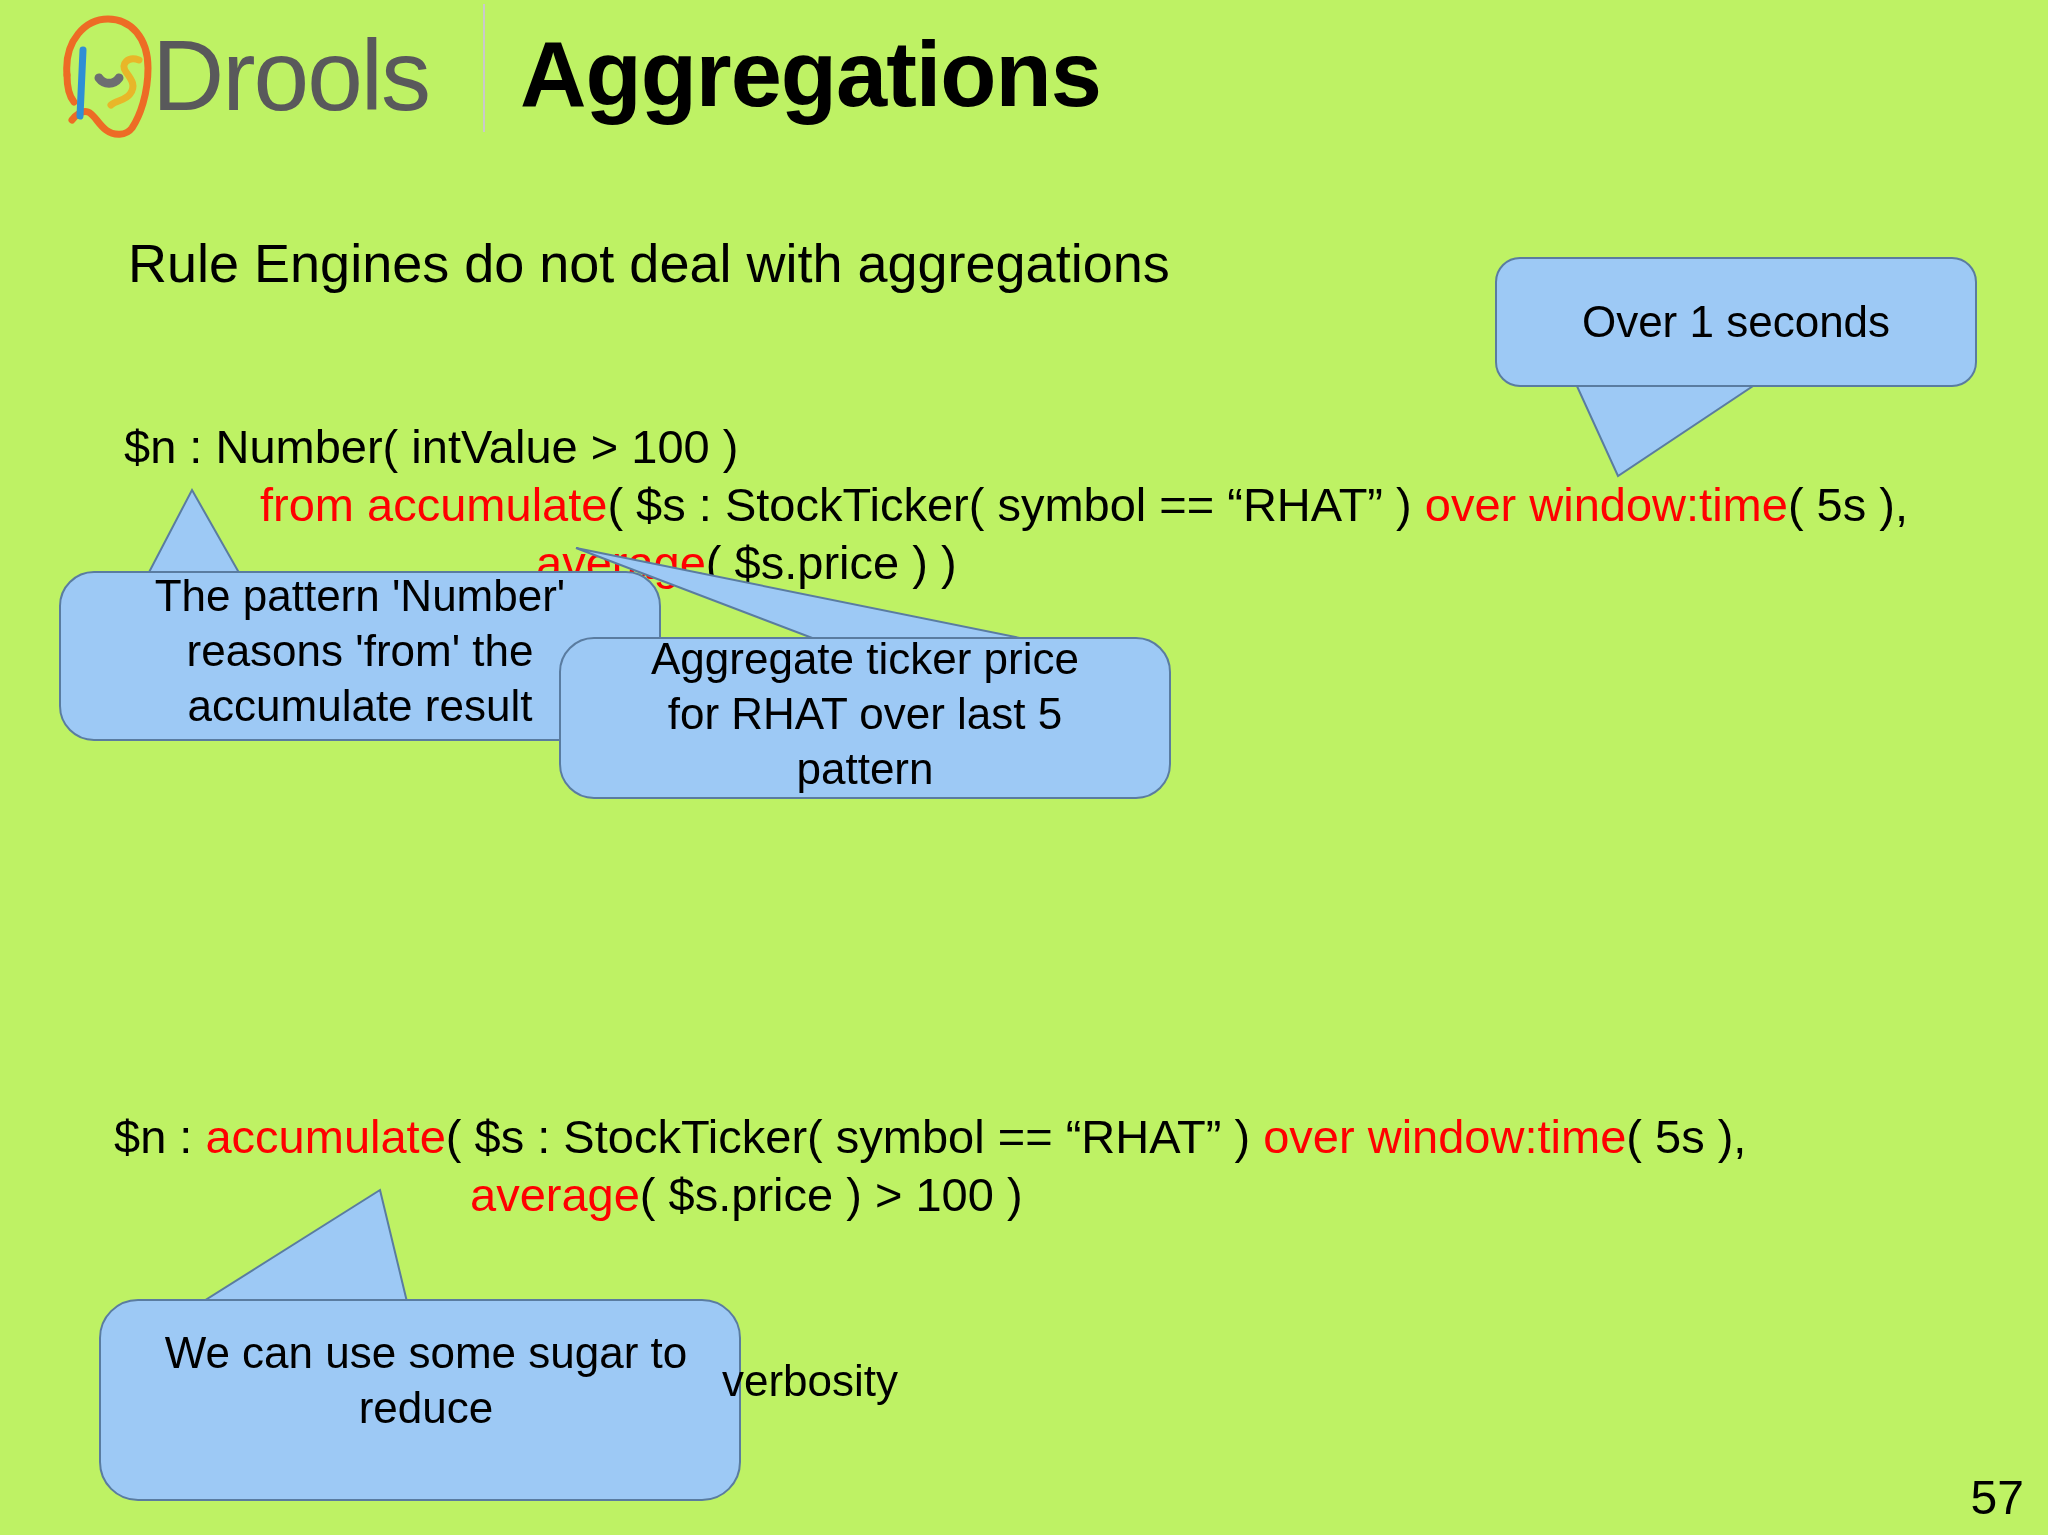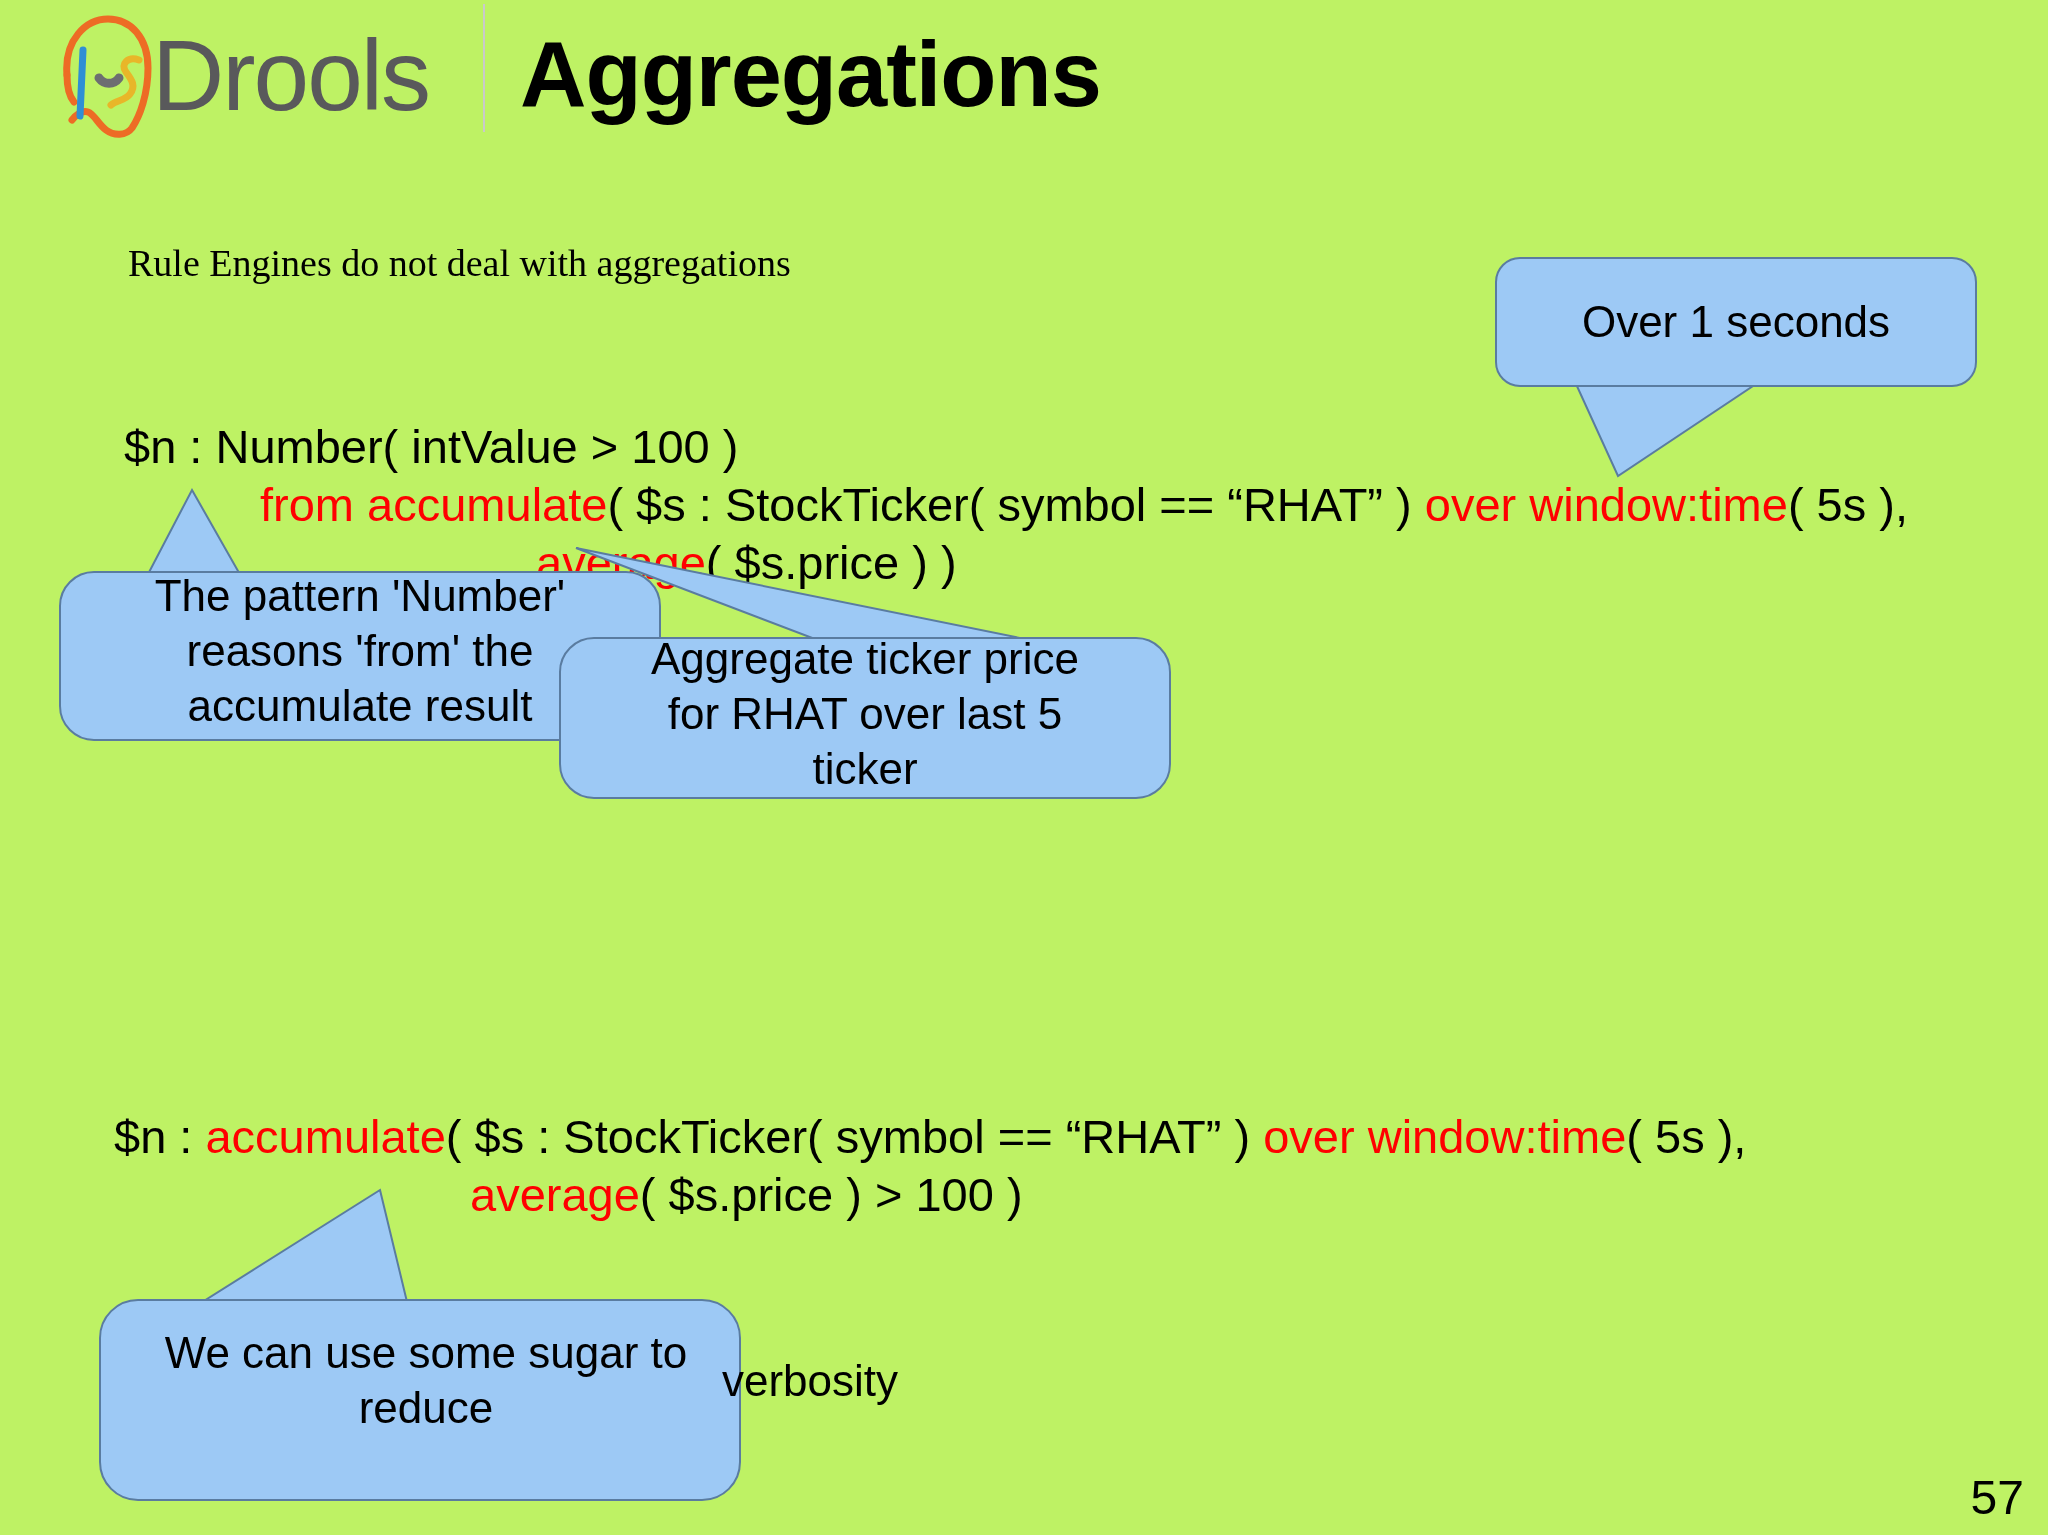--- a/index.html
+++ b/index.html
@@ -62,25 +62,24 @@
     color: #000000;
     letter-spacing: -1px;
     white-space: nowrap;
   }
 
   
   #subhead {
     position: absolute;
     left: 128px;
     top: 228px;
-    font-size: 38px;
+    font-size: 54px;
     line-height: 70px;
     color: #000000;
     white-space: nowrap;
-    font-family: Liberation Serif, serif;
   }
 
   .code-block {
     position: absolute;
     font-size: 47px;
     line-height: 58px;
     color: #000000;
     white-space: nowrap;
   }
   #code-block-1 { left: 124px; top: 418px; }
@@ -208,21 +207,21 @@
   </div>
 
   <div id="callout-aggregate" class="callout">
     <svg width="610" height="250" viewBox="0 0 610 250">
       <path d="M16 0 L268 96 L470 92 Z" fill="#9DC9F5" stroke="#5A7CA0" stroke-width="2"></path>
       <rect x="0" y="90" width="610" height="160" rx="34" ry="34" fill="#9DC9F5" stroke="#5A7CA0" stroke-width="2"></rect>
     </svg>
     <div class="callout-text">
       <span>Aggregate ticker price</span>
       <span>for RHAT over last 5</span>
-      <span>ticker</span>
+      <span>pattern</span>
     </div>
   </div>
 
   <div id="callout-sugar" class="callout">
     <svg width="820" height="310" viewBox="0 0 820 310">
       <path d="M280 0 L308 116 L96 116 Z" fill="#9DC9F5" stroke="#5A7CA0" stroke-width="2"></path>
       <rect x="0" y="110" width="640" height="200" rx="38" ry="38" fill="#9DC9F5" stroke="#5A7CA0" stroke-width="2"></rect>
     </svg>
     <div class="callout-text">
       <span>We can use some sugar to reduce</span>

